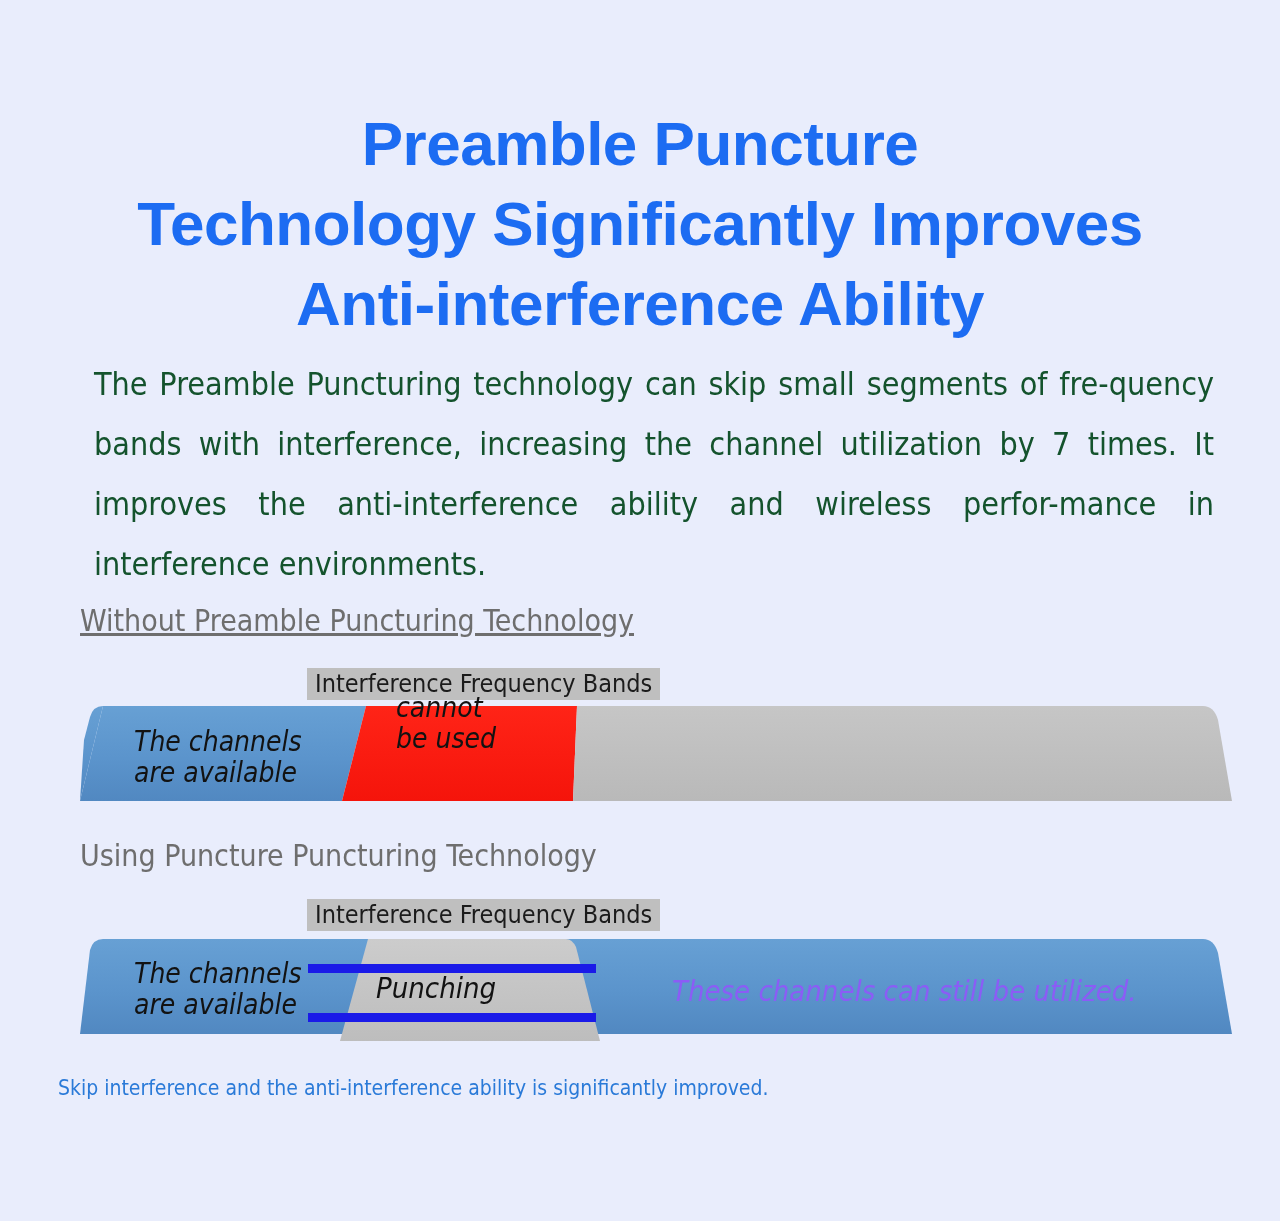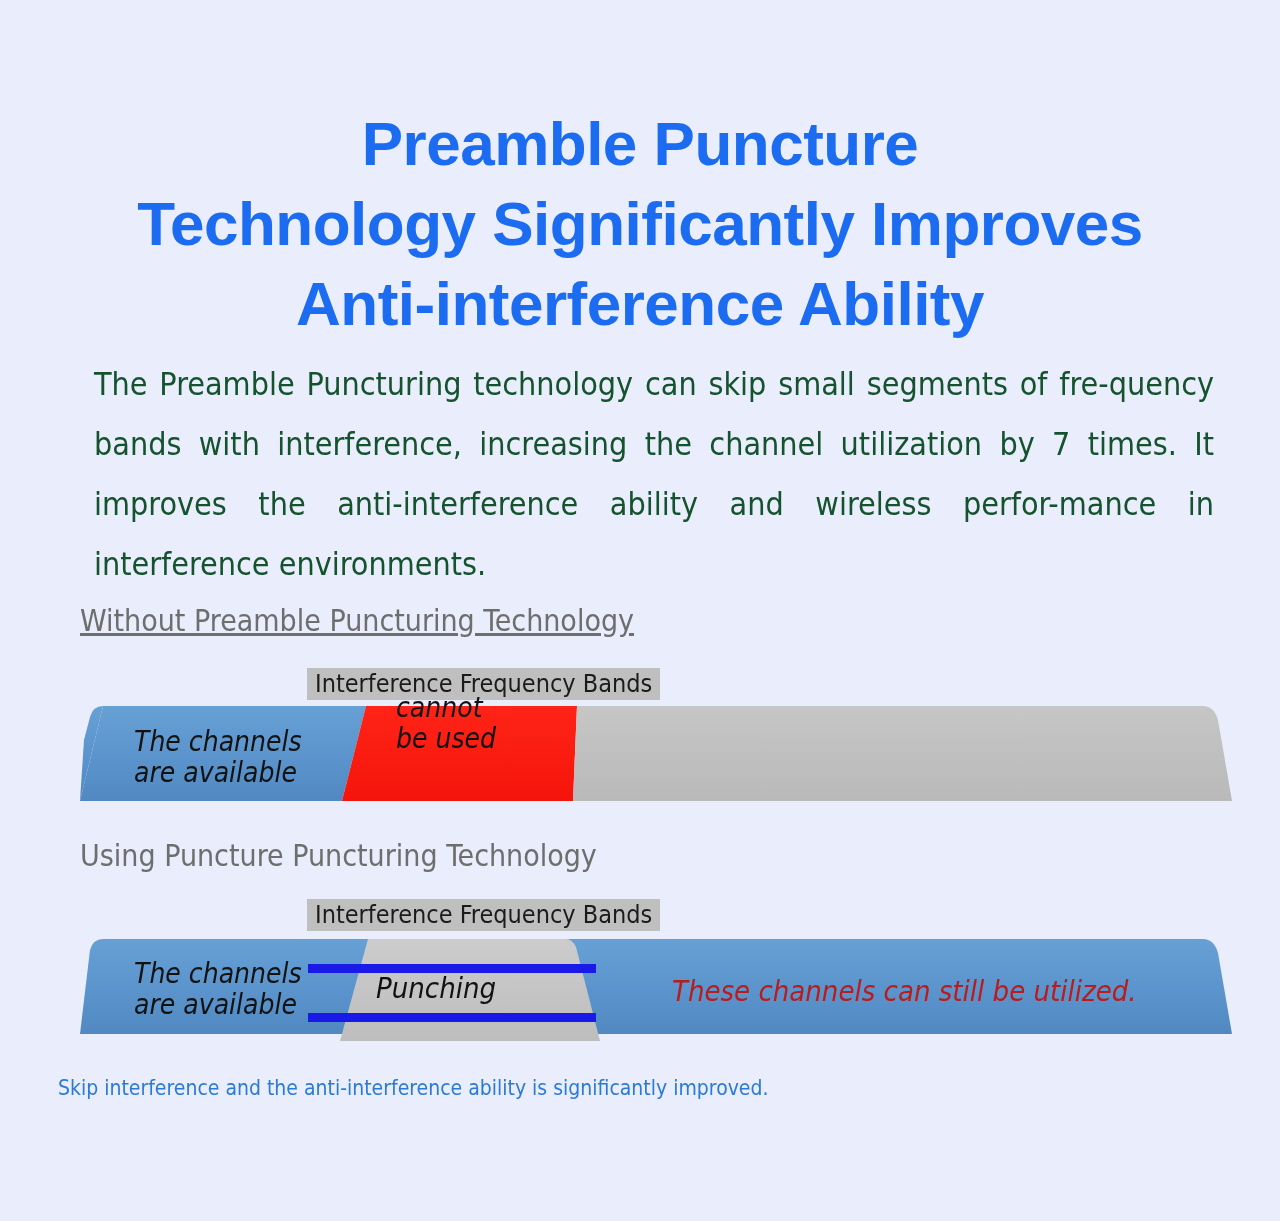--- a/index.html
+++ b/index.html
@@ -118,21 +118,21 @@
     color: #121212;
   }
   #label-punching {
     left: 376px; top: 971px;
     font-size: 29px;
     color: #121212;
   }
   #label-utilized {
     left: 672px; top: 974px;
     font-size: 29px;
-    color: #b91c1c;
+    color: #8b5cf6;
   }
 
   
   .footer-note {
     position: absolute;
     left: 58px;
     top: 1076px;
     font-family: "DejaVu Sans Condensed", "Liberation Sans Narrow", "Liberation Sans", sans-serif;
     font-weight: 400;
     font-size: 21px;

